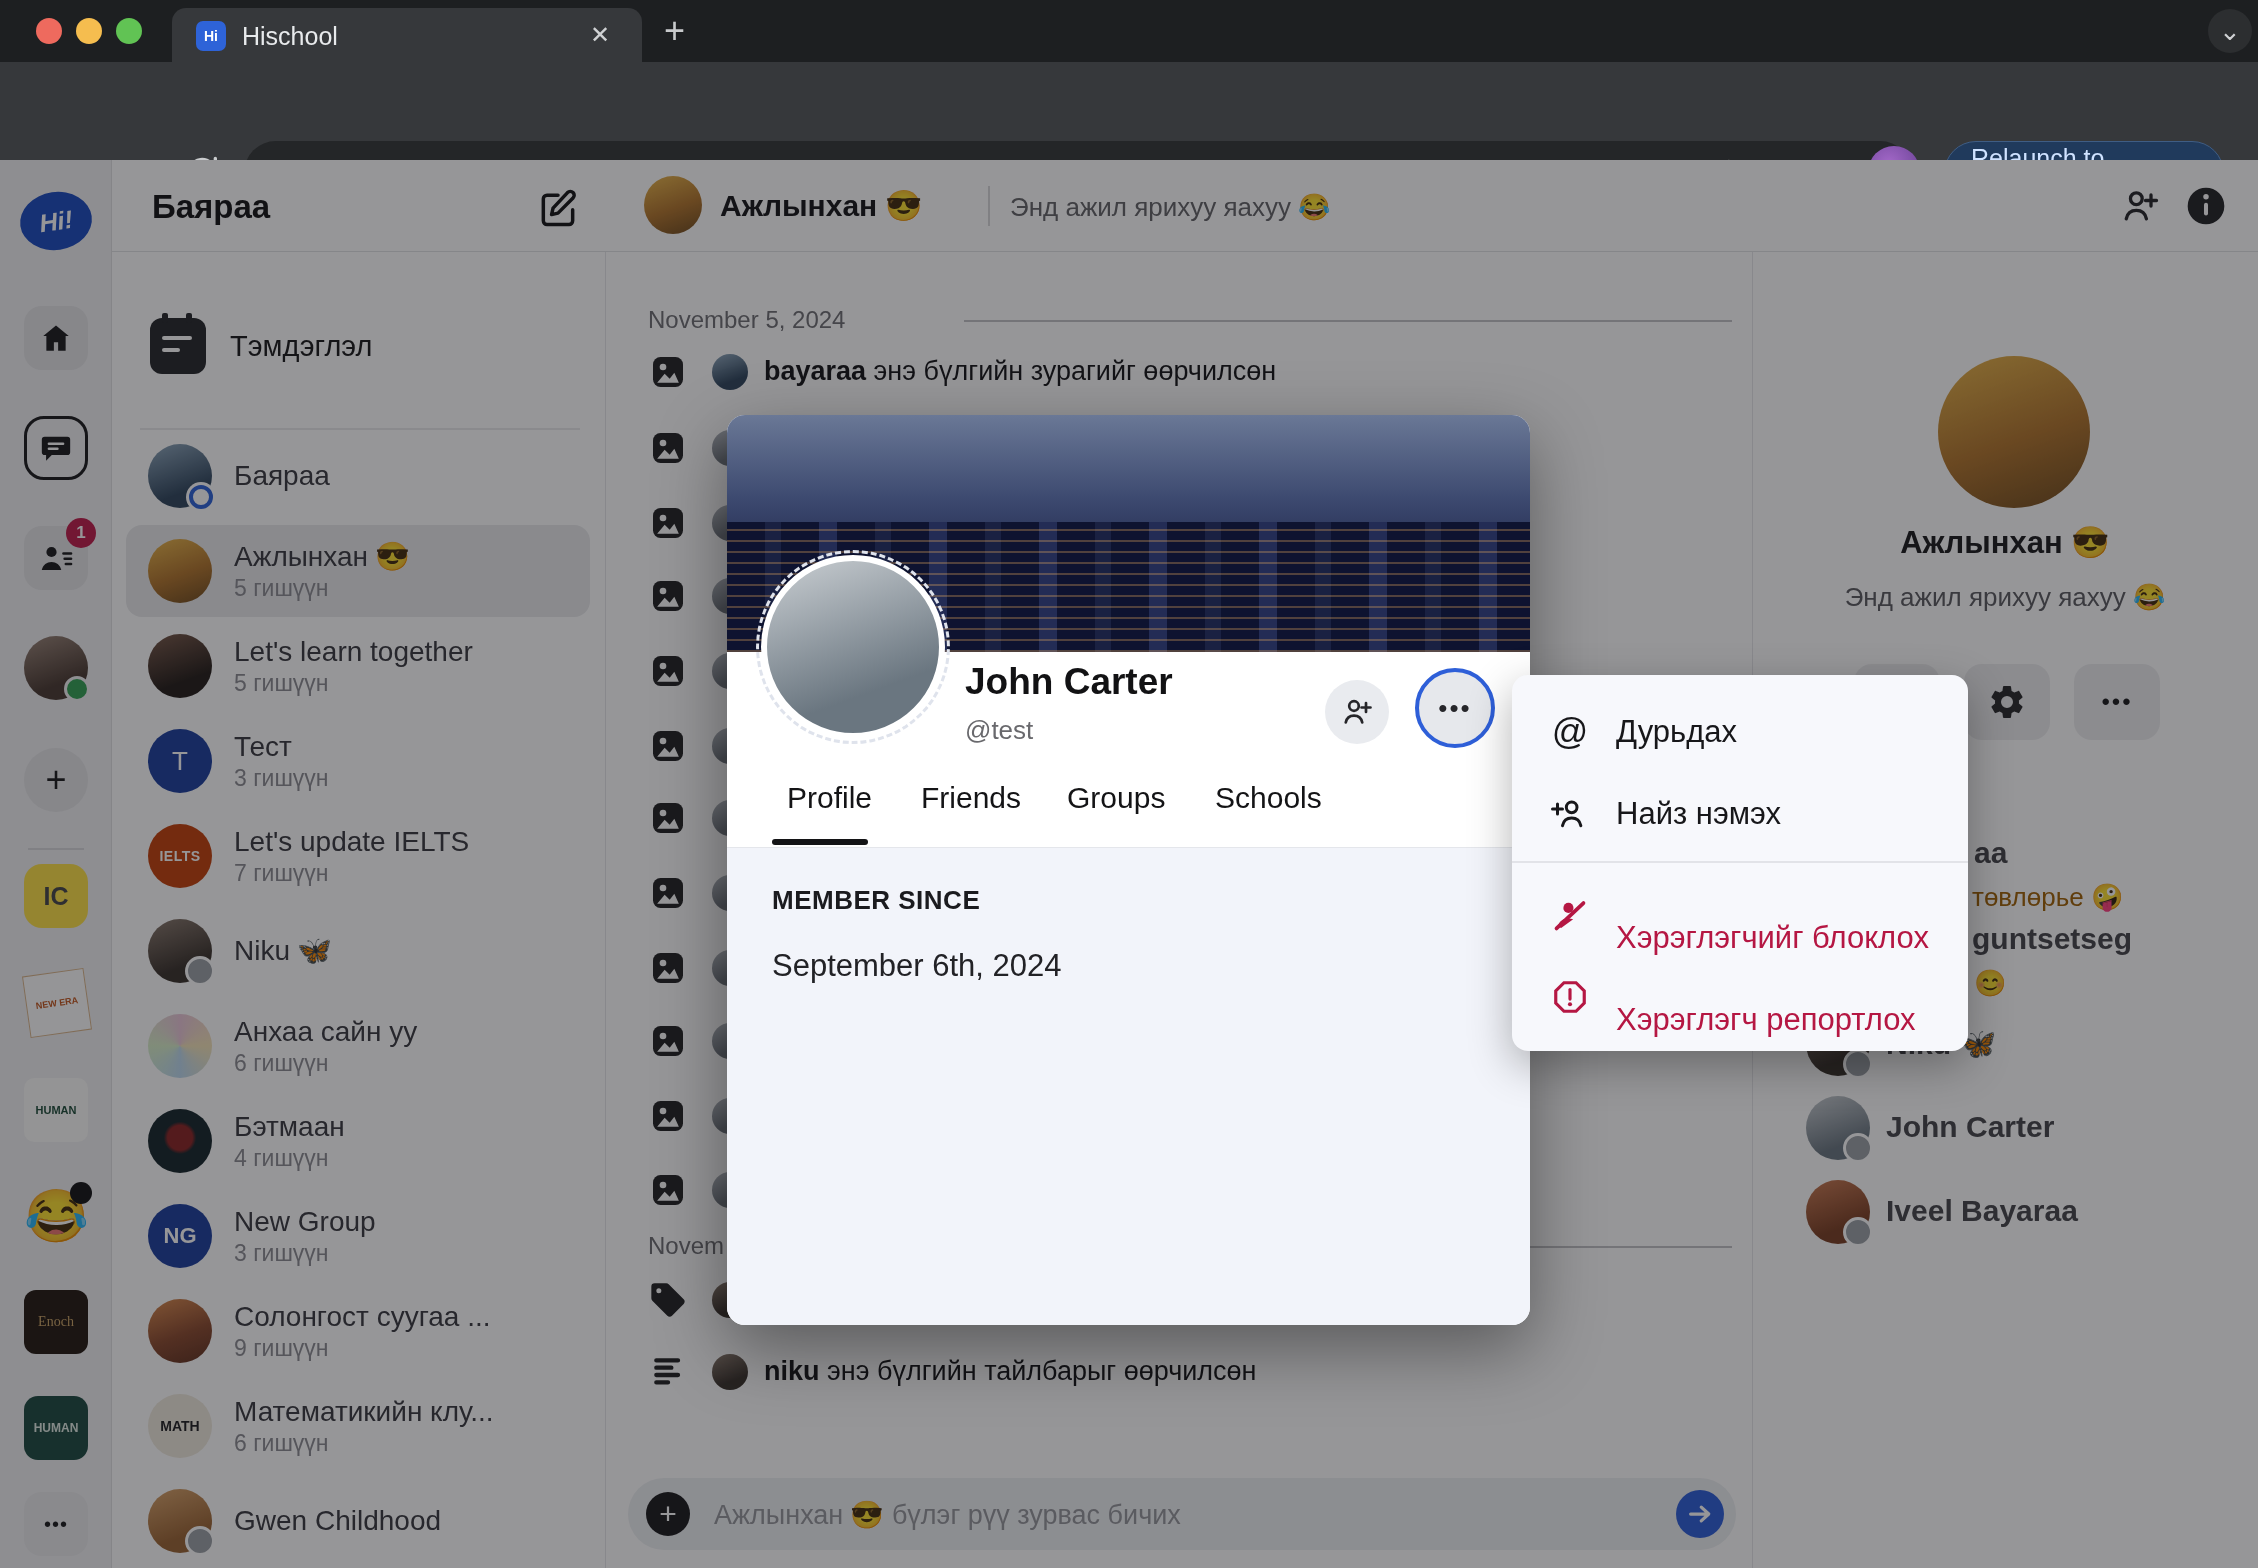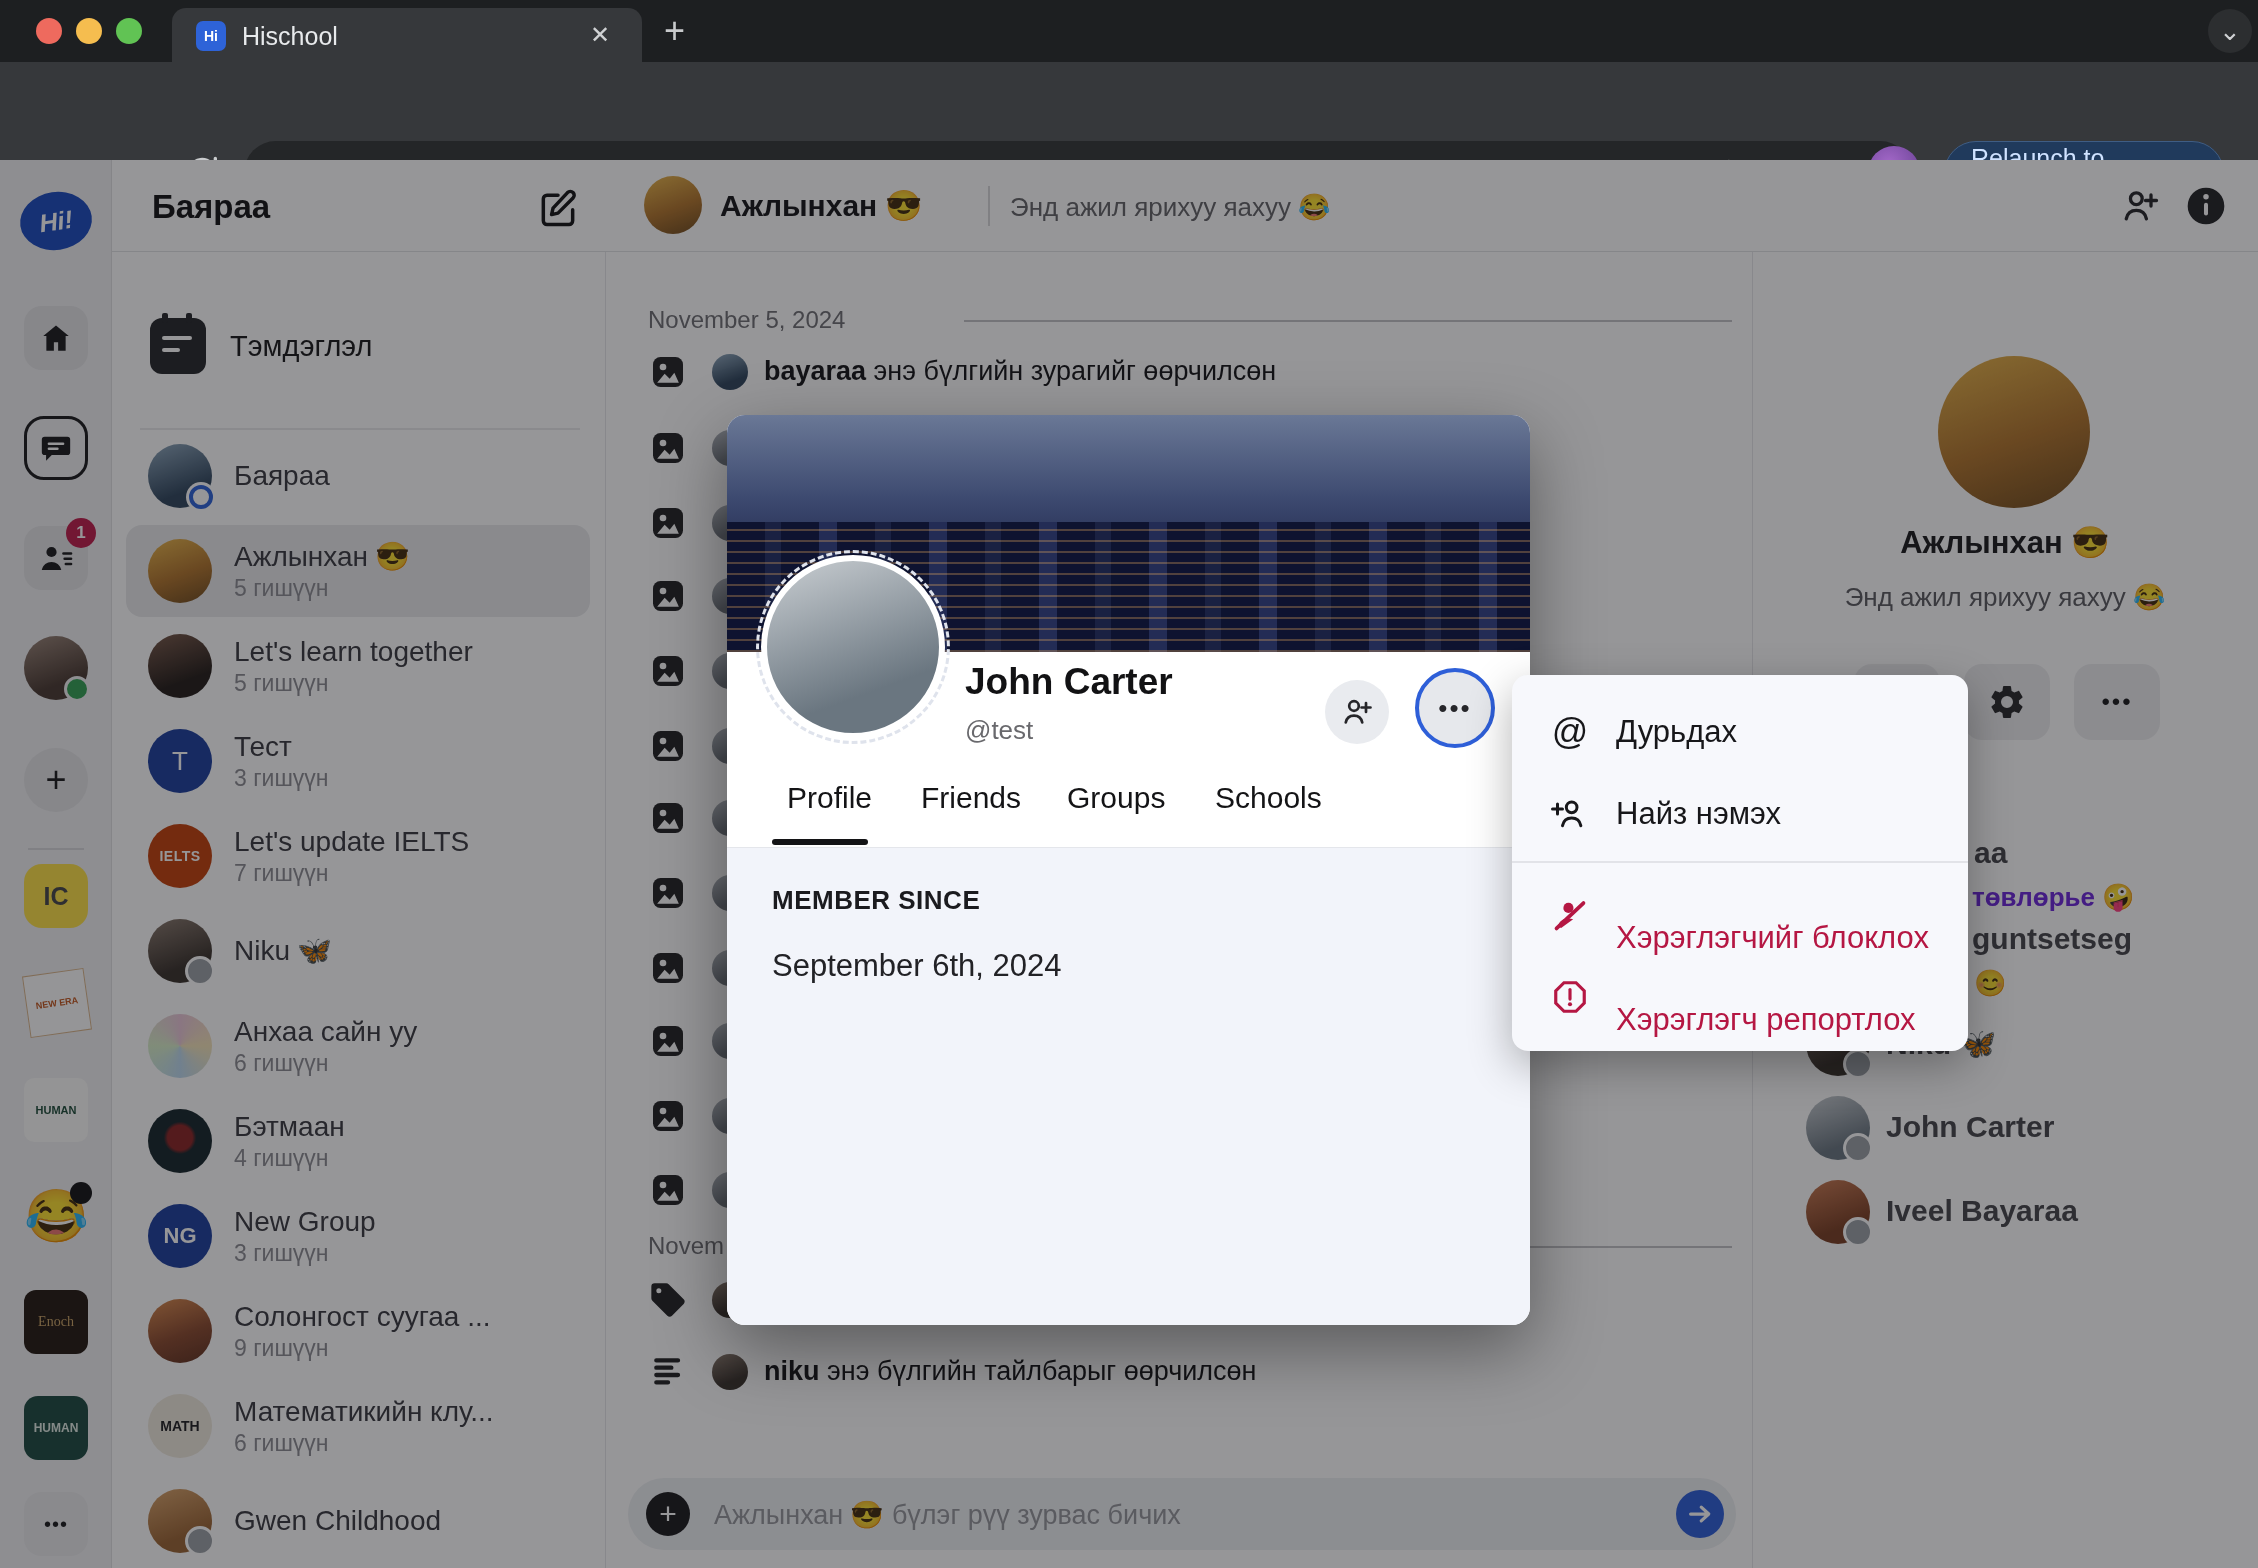--- a/index.html
+++ b/index.html
@@ -79,21 +79,21 @@
          font-size:30px;justify-content:center;}
   .msginput{left:712px;top:1492px;width:900px;height:44px;background:transparent;border:none;outline:none;
             font-size:27px;color:#6a6b70;font-family:"Liberation Sans",sans-serif;}
   .msginput::placeholder{color:#95969b;opacity:1;}
   .sendbtn{left:1676px;top:1490px;width:48px;height:48px;border-radius:50%;background:#2e5fd8;justify-content:center;}
   
   .pname{left:1752px;top:524px;width:506px;text-align:center;font-size:31px;font-weight:bold;color:#1b1b1e;}
   .pstatus{left:1752px;top:582px;width:506px;text-align:center;font-size:26px;color:#5c5c61;}
   .pbtn{top:664px;width:86px;height:76px;border-radius:18px;background:#ededef;justify-content:center;color:#2a2a2c;}
   .mname{font-size:30px;font-weight:bold;color:#47474c;}
-  .mstatus{font-size:26px;color:#6d28d9;font-weight:bold;}
+  .mstatus{font-size:26px;color:#a16207;}
   .memava{left:1806px;width:64px;height:64px;border-radius:50%;}
   
   .dim{left:0;top:160px;width:2258px;height:1408px;background:rgba(16,17,20,.44);z-index:40;}
   .popup{left:727px;top:415px;width:803px;height:910px;border-radius:18px;background:#fff;z-index:50;
          box-shadow:0 24px 70px rgba(0,0,0,.4);}
   .cover{left:0;top:0;width:803px;height:237px;border-radius:18px 18px 0 0;overflow:hidden;
          background:linear-gradient(180deg,#6a7896 0%,#3d4a70 35%,#222a4e 62%,#141a38 100%);}
   .skyline{position:absolute;bottom:0;left:0;width:100%;height:55%;
     background:repeating-linear-gradient(0deg,rgba(255,185,95,.28) 0 2px,transparent 2px 11px),
                repeating-linear-gradient(90deg,#0e1330 0 38px,#1a2142 38px 54px,#0e1330 54px 92px,#232c55 92px 110px);}

